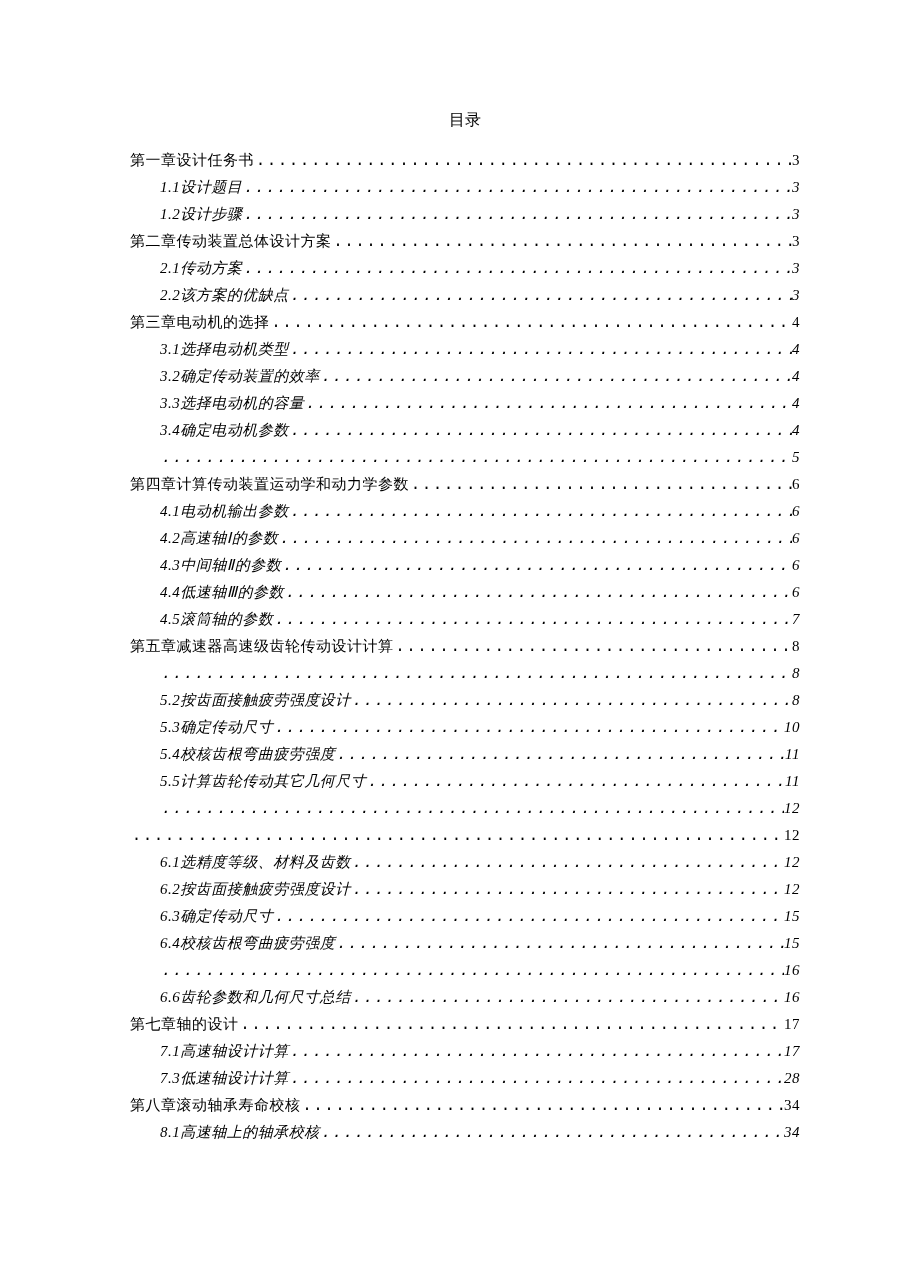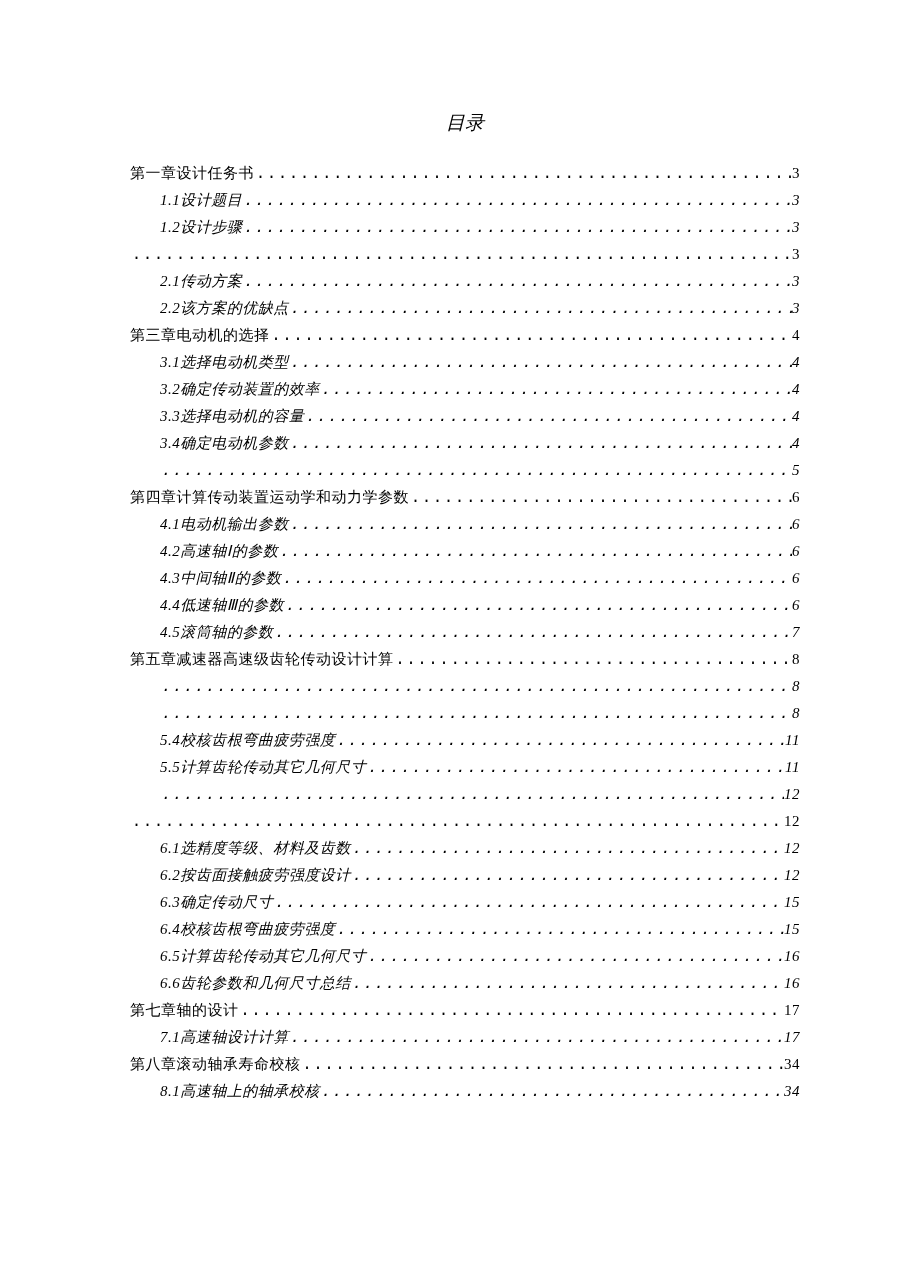--- a/index.html
+++ b/index.html
@@ -10,24 +10,23 @@
       color: #000;
       width: 920px;
       height: 1276px;
       position: relative;
     }
     .page {
       padding: 110px 120px 0 130px;
     }
     .title {
       text-align: center;
-      font-size: 19px;
-      margin-bottom: 24px;
+      font-size: 16px;
+      margin-bottom: 16px;
       font-weight: normal;
-      font-style: italic;
     }
     .toc-line {
       display: flex;
       align-items: baseline;
       white-space: nowrap;
       line-height: 1.8;
       font-size: 15px;
       letter-spacing: 0.5px;
     }
     .toc-line.level-2 {
@@ -62,20 +61,21 @@
         <span class="toc-label">1.1设计题目</span>
         <span class="leader"></span>
         <span class="toc-page">3</span>
       </div>
       <div class="toc-line level-2">
         <span class="toc-label">1.2设计步骤</span>
         <span class="leader"></span>
         <span class="toc-page">3</span>
       </div>
       <div class="toc-line level-1">
+        <span class="toc-label">第二章传动装置总体设计方案</span>
         <span class="leader"></span>
         <span class="toc-page">3</span>
       </div>
       <div class="toc-line level-2">
         <span class="toc-label">2.1传动方案</span>
         <span class="leader"></span>
         <span class="toc-page">3</span>
       </div>
       <div class="toc-line level-2">
         <span class="toc-label">2.2该方案的优缺点</span>
@@ -144,24 +144,30 @@
       <div class="toc-line level-1">
         <span class="toc-label">第五章减速器高速级齿轮传动设计计算</span>
         <span class="leader"></span>
         <span class="toc-page">8</span>
       </div>
       <div class="toc-line level-2">
         <span class="leader"></span>
         <span class="toc-page">8</span>
       </div>
       <div class="toc-line level-2">
+        <span class="toc-label">5.2按齿面接触疲劳强度设计</span>
         <span class="leader"></span>
         <span class="toc-page">8</span>
       </div>
       <div class="toc-line level-2">
+        <span class="toc-label">5.3确定传动尺寸</span>
+        <span class="leader"></span>
+        <span class="toc-page">10</span>
+      </div>
+      <div class="toc-line level-2">
         <span class="toc-label">5.4校核齿根弯曲疲劳强度</span>
         <span class="leader"></span>
         <span class="toc-page">11</span>
       </div>
       <div class="toc-line level-2">
         <span class="toc-label">5.5计算齿轮传动其它几何尺寸</span>
         <span class="leader"></span>
         <span class="toc-page">11</span>
       </div>
       <div class="toc-line level-2">
@@ -186,38 +192,42 @@
         <span class="toc-label">6.3确定传动尺寸</span>
         <span class="leader"></span>
         <span class="toc-page">15</span>
       </div>
       <div class="toc-line level-2">
         <span class="toc-label">6.4校核齿根弯曲疲劳强度</span>
         <span class="leader"></span>
         <span class="toc-page">15</span>
       </div>
       <div class="toc-line level-2">
-        <span class="toc-label">6.5计算齿轮传动其它几何尺寸</span>
         <span class="leader"></span>
         <span class="toc-page">16</span>
       </div>
       <div class="toc-line level-2">
         <span class="toc-label">6.6齿轮参数和几何尺寸总结</span>
         <span class="leader"></span>
         <span class="toc-page">16</span>
       </div>
       <div class="toc-line level-1">
         <span class="toc-label">第七章轴的设计</span>
         <span class="leader"></span>
         <span class="toc-page">17</span>
       </div>
       <div class="toc-line level-2">
         <span class="toc-label">7.1高速轴设计计算</span>
         <span class="leader"></span>
         <span class="toc-page">17</span>
+      </div>
+      <div class="toc-line level-2">
+        <span class="toc-label">7.3低速轴设计计算</span>
+        <span class="leader"></span>
+        <span class="toc-page">28</span>
       </div>
       <div class="toc-line level-1">
         <span class="toc-label">第八章滚动轴承寿命校核</span>
         <span class="leader"></span>
         <span class="toc-page">34</span>
       </div>
       <div class="toc-line level-2">
         <span class="toc-label">8.1高速轴上的轴承校核</span>
         <span class="leader"></span>
         <span class="toc-page">34</span>

